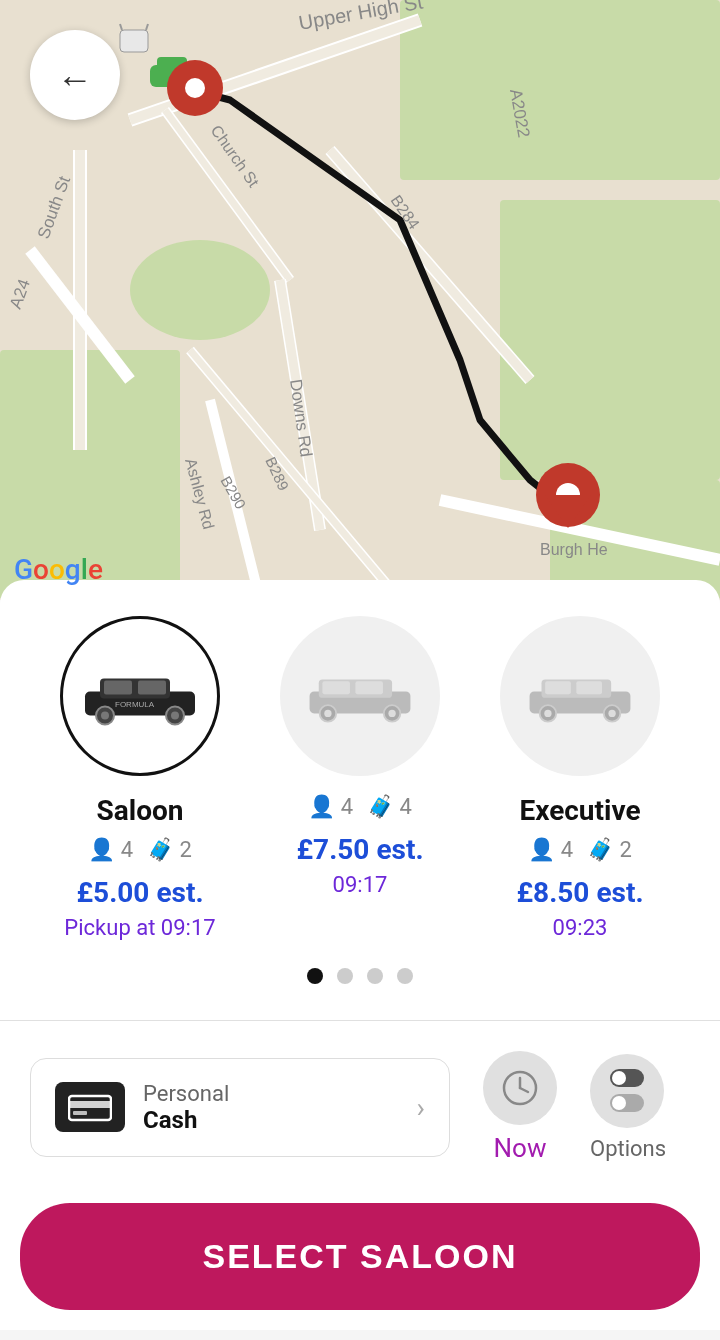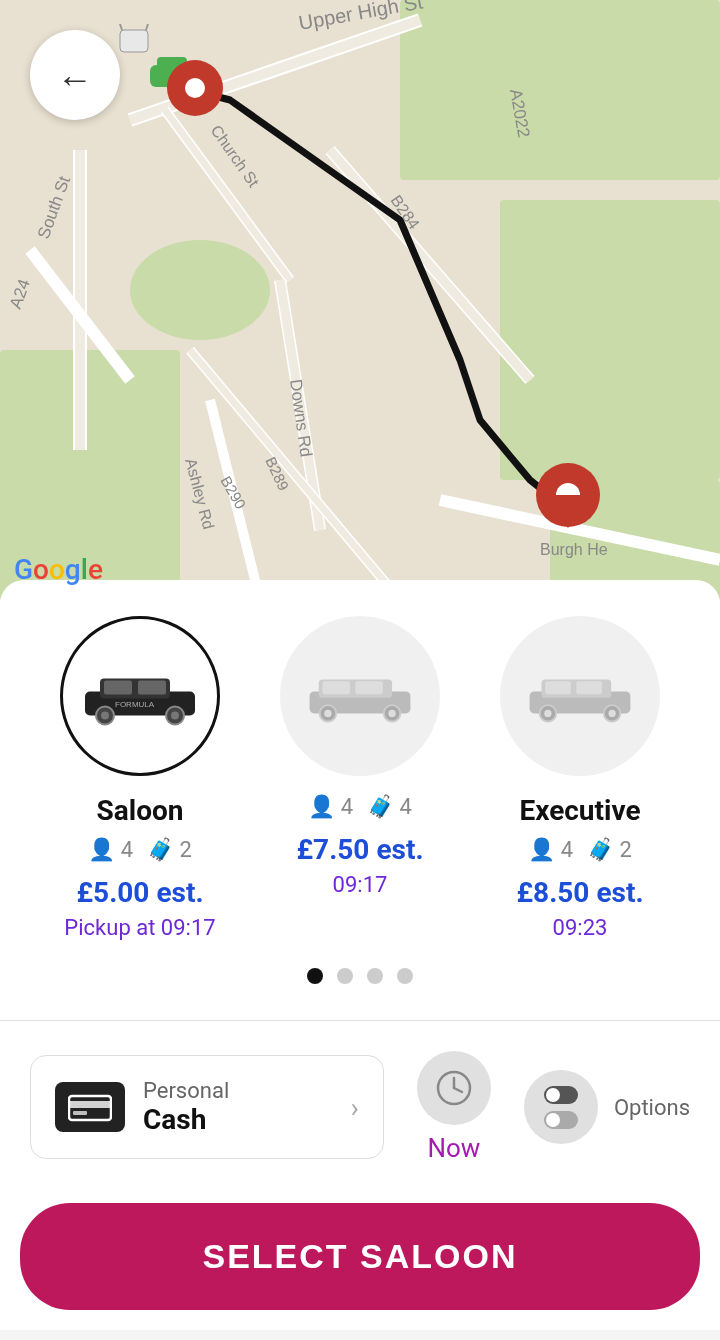--- a/index.html
+++ b/index.html
@@ -221,21 +221,21 @@
       flex: 1;
     }
 
     .payment-label {
       font-size: 22px;
       color: #666;
       display: block;
     }
 
     .payment-value {
-      font-size: 28px;
+      font-size: 24px;
       font-weight: 700;
       color: #111;
       display: block;
     }
 
     .chevron-right {
       font-size: 28px;
       color: #aaa;
     }
 
@@ -260,22 +260,23 @@
       color: #666;
     }
 
     .now-label {
       font-size: 26px;
       color: #a21caf;
     }
 
     .options-button {
       display: flex;
-      align-items: center;
-      gap: 16px;
+      flex-direction: column;
+      align-items: flex-start;
+      gap: 8px;
       cursor: pointer;
       min-width: 100px;
     }
 
     .options-icon {
       width: 74px;
       height: 74px;
       border-radius: 50%;
       background: #e0e0e0;
       display: flex;

